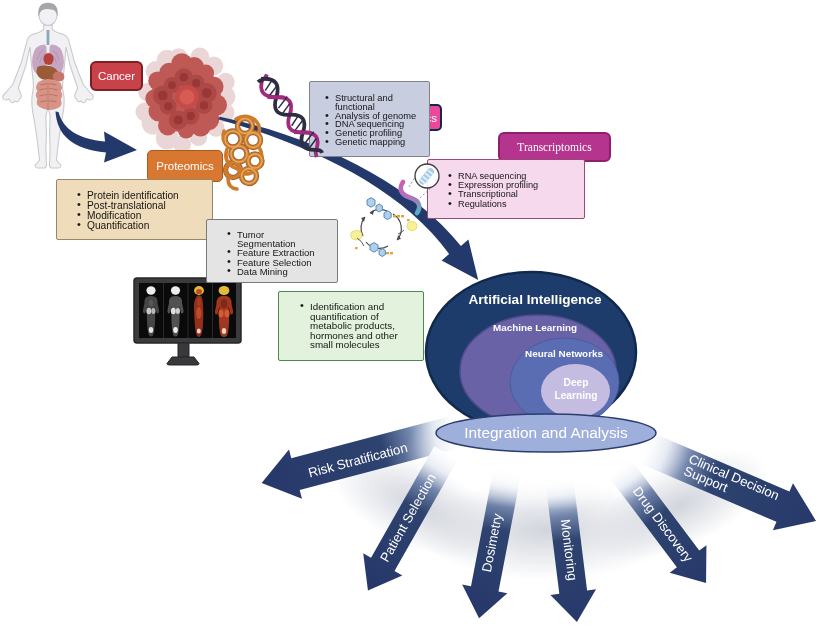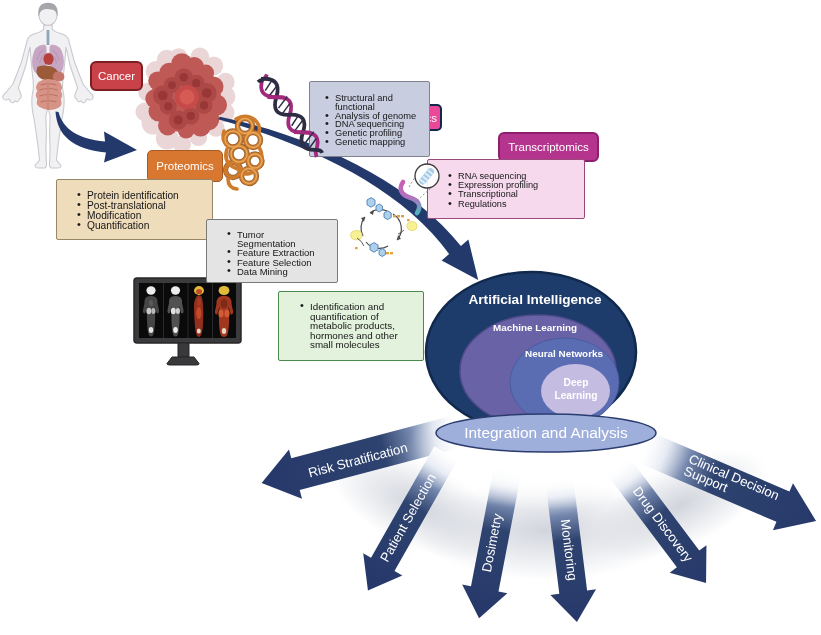--- a/index.html
+++ b/index.html
@@ -8,21 +8,21 @@
 #bg{position:absolute;left:0;top:0;}
 .tb{position:absolute;z-index:2;color:#fff;display:flex;align-items:center;justify-content:center;
   font-size:11.5px;box-sizing:border-box;}
 .bb{position:absolute;z-index:2;box-sizing:border-box;font-size:10px;color:#161616;border-radius:2px;}
 .bb .b{position:relative;padding-left:10px;}
 .bb .d{position:absolute;left:0;top:-1px;font-size:11px;}
 #cancer{left:90px;top:35px;width:53px;height:30px;background:#C9424A;border:2px solid #7A2023;border-radius:6px;margin-top:26px;}
 #geno-t{left:380px;top:56px;width:62px;height:27px;background:#ec4899;border:2px solid #14284E;border-radius:5px;margin-top:48px;}
 #geno-b{left:309px;top:81px;width:121px;height:76px;background:#C8CEE0;border:1px solid #82828F;
   padding:12px 4px 0 15px;line-height:8.8px;font-size:9.3px;}
-#trans-t{left:498px;top:132px;width:101px;height:30px;background:#B5348E;border:2px solid #8E1F6E;border-radius:6px;}
+#trans-t{left:498px;top:132px;width:113px;height:30px;background:#B5348E;border:2px solid #8E1F6E;border-radius:6px;font-family:Liberation Serif, serif;}
 #trans-b{left:427px;top:159px;width:158px;height:60px;background:#F7D9EE;border:1.5px solid #9A4A7A;
   padding:12px 4px 0 20px;line-height:9.2px;font-size:9.2px;}
 #prot-t{left:147px;top:150px;width:76px;height:32px;background:#D8772F;border:1.5px solid #A85A20;border-radius:5px;}
 #prot-b{left:56px;top:179px;width:157px;height:61px;background:#EFDCBB;border:1px solid #98886A;
   padding:11px 4px 0 20px;line-height:9.9px;font-size:10.2px;}
 #radio-t{left:238px;top:189px;width:105px;height:29px;background:#7C7C7C;border:2px solid #4A4A4A;border-radius:5px;}
 #radio-b{left:206px;top:219px;width:132px;height:64px;background:#E4E4E4;border:1.5px solid #7A7A7A;
   padding:9.5px 2px 0 20px;line-height:9.4px;font-size:9.5px;}
 #meta-t{left:350px;top:257px;width:87px;height:36px;background:#3C9F40;border:2px solid #2A7A2E;border-radius:5px;}
 #meta-b{left:278px;top:291px;width:146px;height:70px;background:#E2F2DC;border:1.5px solid #4A8A4A;

